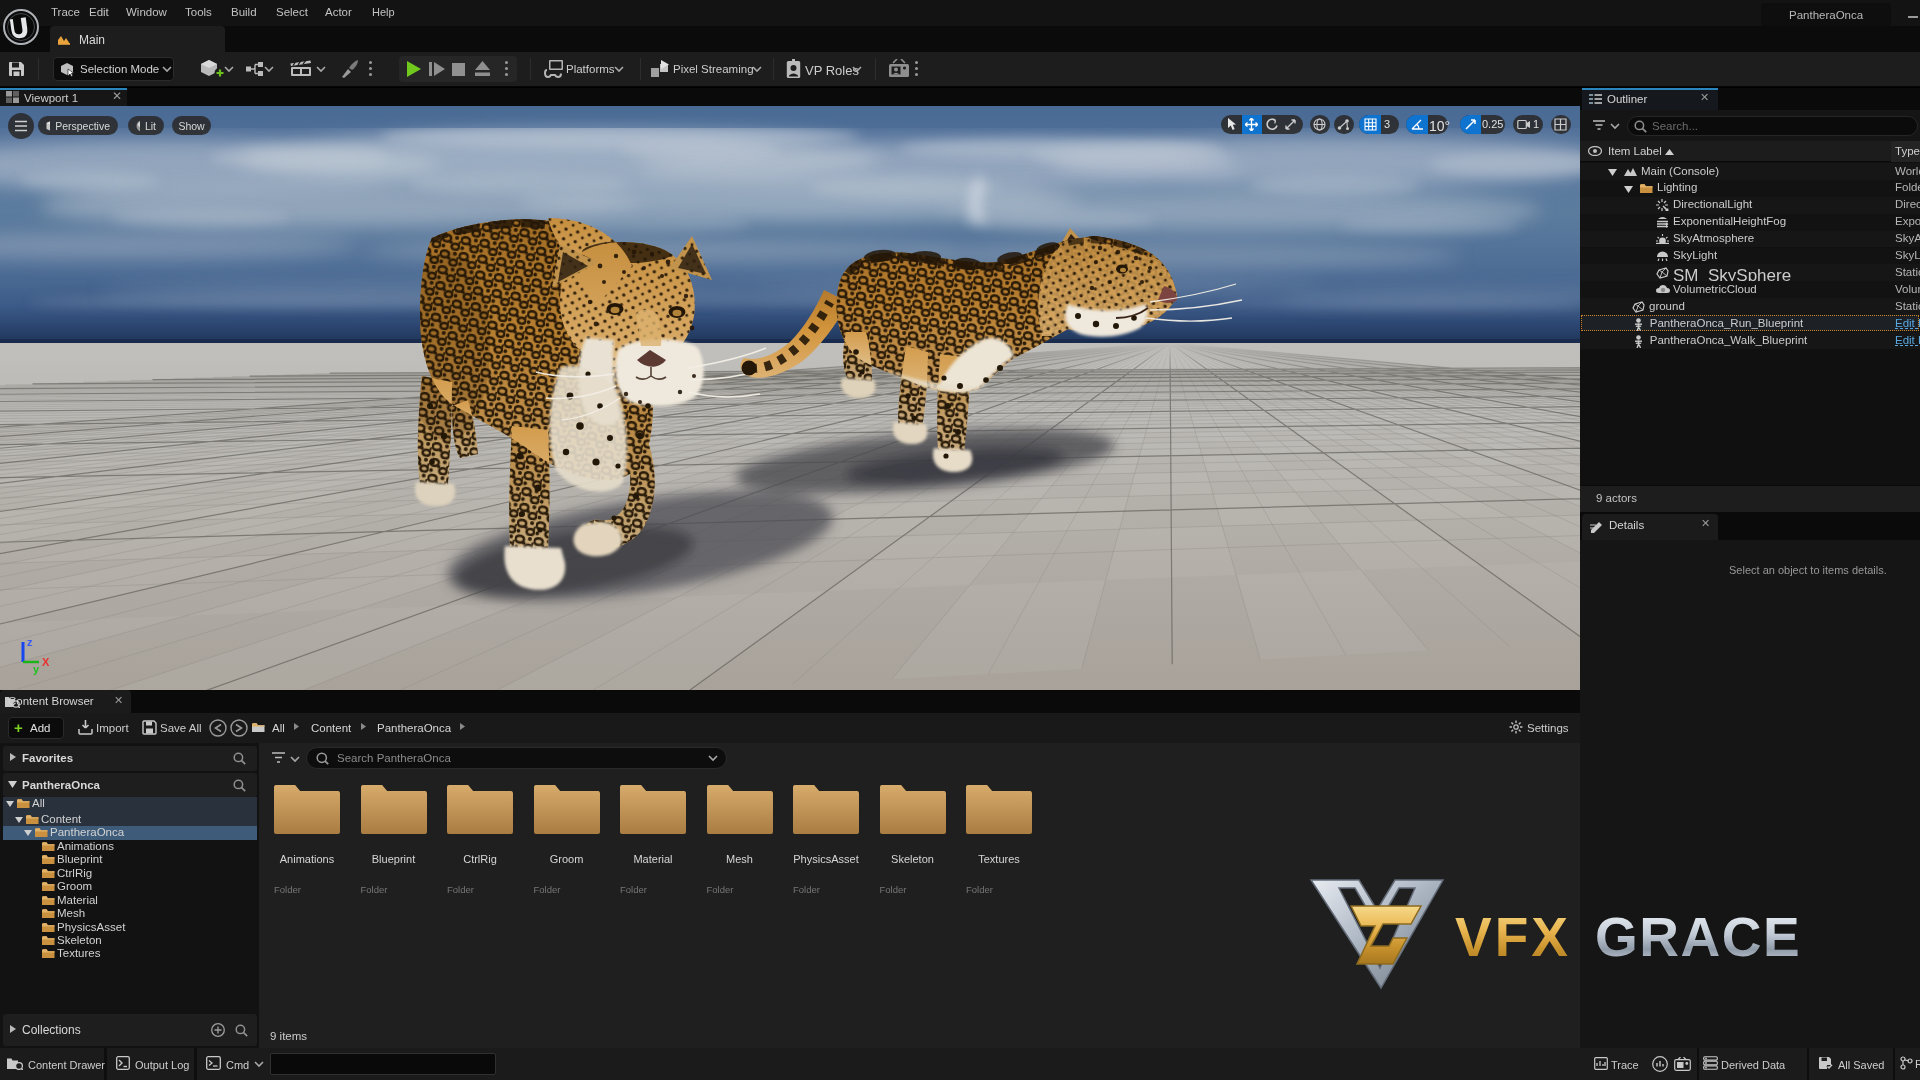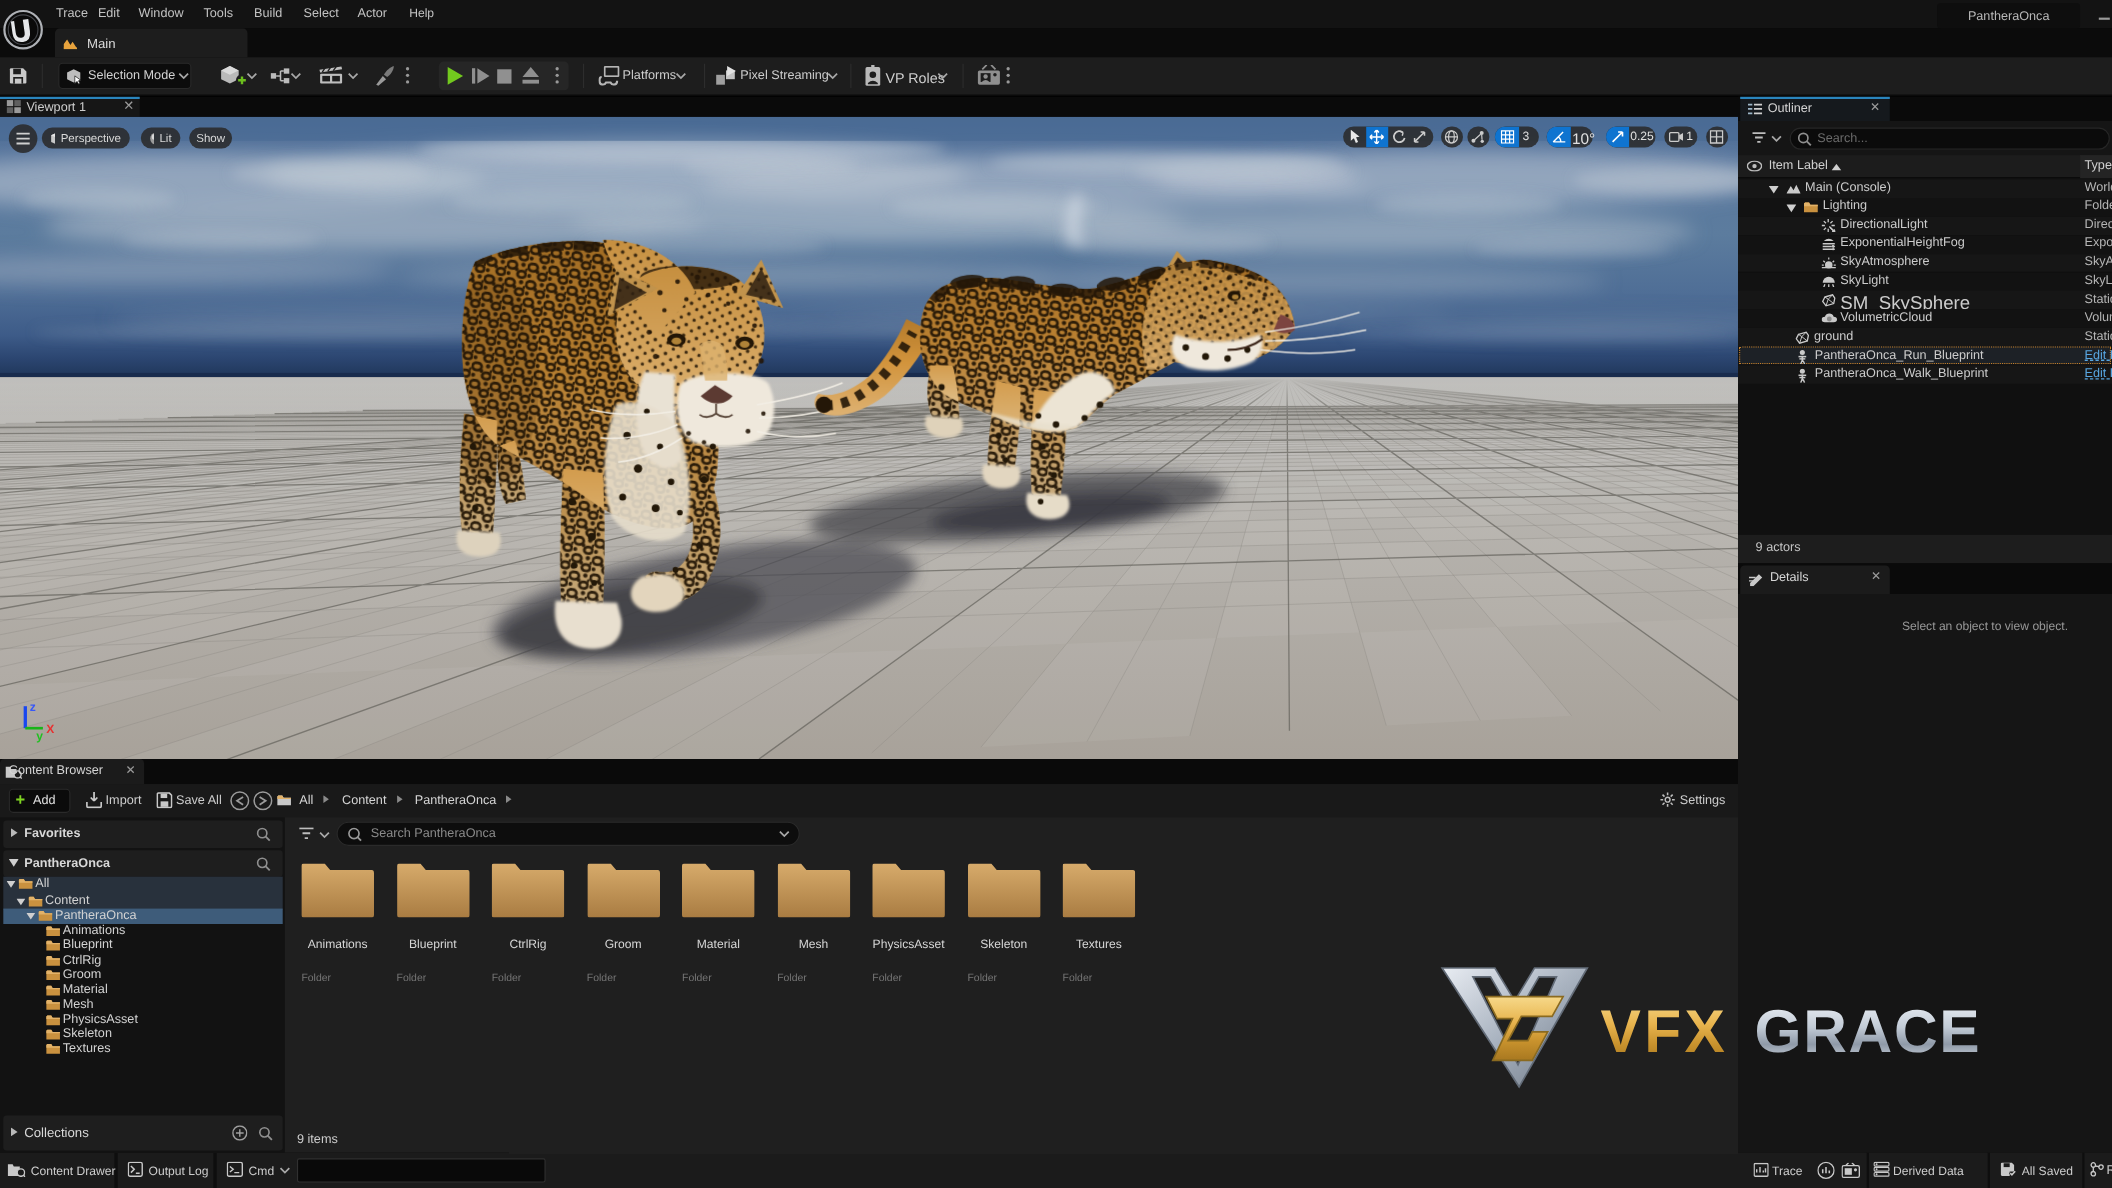--- a/index.html
+++ b/index.html
@@ -640,21 +640,21 @@
 <div class="abs txt" style="left:1596px;top:492px;font-size:11.5px;color:#c3c3c3">9 actors</div>
 <div class="abs" style="left:1580px;top:512px;width:340px;height:28px;background:#0a0a0a"></div>
 <div class="abs" style="left:1582px;top:514px;width:136px;height:26px;background:#1b1b1b;border-radius:4px 4px 0 0"></div>
 <svg class="abs" style="left:1590px;top:520px" width="14" height="13">
     <path d="M1,10 L9,2 L12,5 L4,13 Z M1,10 L1,13 L4,13" fill="#c9c9c9"></path>
     <path d="M0,5 H6 M0,8 H4" stroke="#c9c9c9" stroke-width="1.2"></path>
   </svg>
 <div class="abs txt" style="left:1609px;top:519px;font-size:11.5px;color:#d5d5d5">Details</div>
 <div class="abs txt" style="left:1701px;top:517px;font-size:11px;color:#9a9a9a">✕</div>
 <div class="abs" style="left:1580px;top:540px;width:340px;height:508px;background:#151515"></div>
-<div class="abs txt" style="left:1729px;top:564px;font-size:11px;color:#989898">Select an object to view object.</div>
+<div class="abs txt" style="left:1729px;top:564px;font-size:11px;color:#989898">Select an object to items details.</div>
 <div class="abs" style="left:0;top:690px;width:1580px;height:358px;background:#1f1f1f"></div>
 <div class="abs" style="left:0;top:690px;width:1580px;height:23px;background:#0a0a0a"></div>
 <div class="abs" style="left:0;top:690px;width:131px;height:23px;background:#1b1b1b;border-radius:4px 4px 0 0"></div>
 <svg class="abs" style="left:5px;top:695px" width="15" height="13">
 <path d="M0,2 L0,12 L10,12 L10,4 L5,4 L4,2 Z" fill="#c9c9c9"></path>
     <circle cx="11" cy="9" r="3.2" stroke="#c9c9c9" fill="#1b1b1b" stroke-width="1.3"></circle>
     <path d="M13.2,11.2 L15,13" stroke="#c9c9c9" stroke-width="1.4"></path>
   </svg>
 <div class="abs txt" style="left:8px;top:695px;font-size:11.5px;color:#d5d5d5">Content Browser</div>
 <div class="abs txt" style="left:114px;top:694px;font-size:11px;color:#9a9a9a">✕</div>

